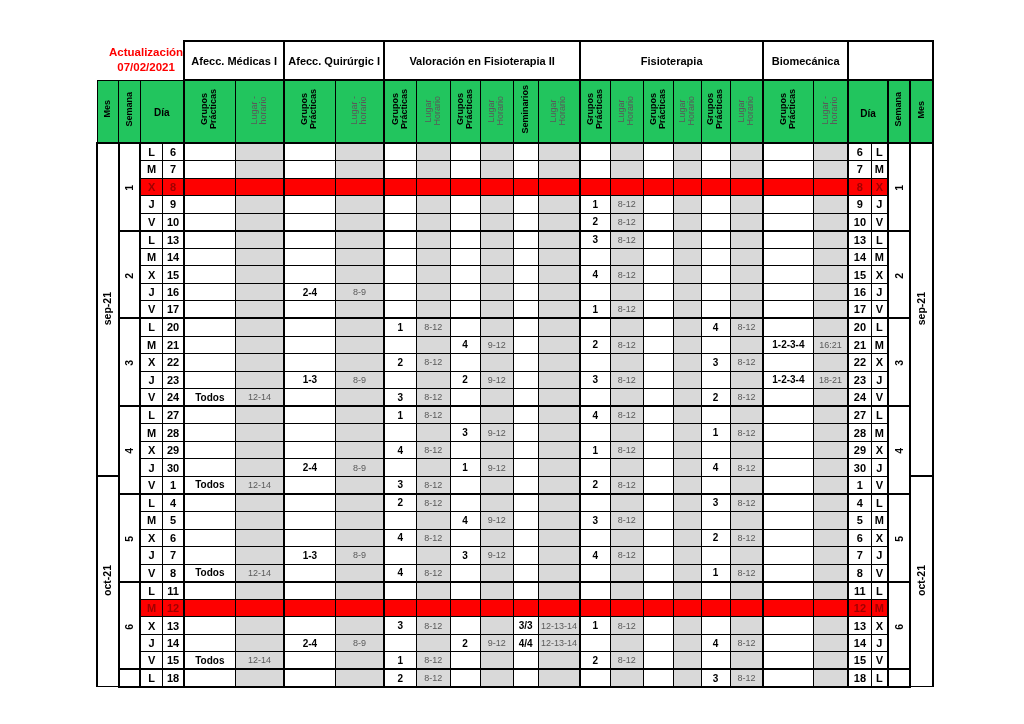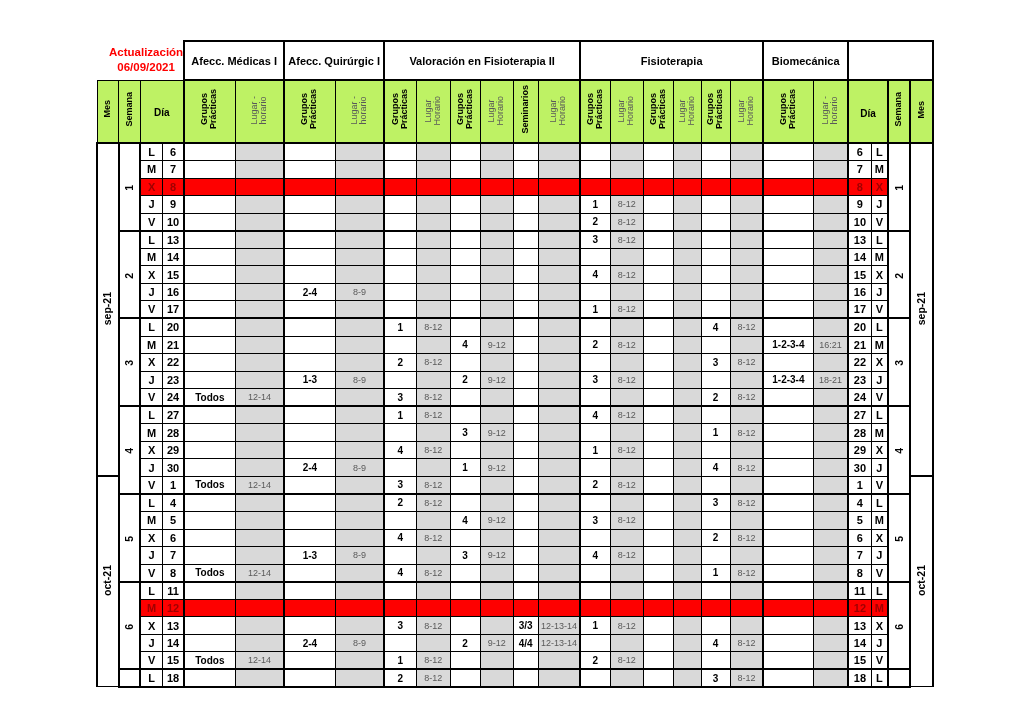--- a/index.html
+++ b/index.html
@@ -3,21 +3,21 @@
 <meta charset="utf-8">
 <style>
   html,body{margin:0;padding:0;background:#fff;}
   .page{position:relative;width:1024px;height:724px;background:#fff;overflow:hidden;
         font-family:"Liberation Sans",sans-serif;color:#000;}
   table{position:absolute;left:96px;top:40px;border-collapse:collapse;table-layout:fixed;}
   th,td{border:1px solid #000;padding:0;margin:0;text-align:center;vertical-align:middle;
         overflow:hidden;white-space:nowrap;}
   
   tr.sec th{height:37px;border-width:2px;}
-  tr.sub th{height:61px;border-bottom-width:2px;background:#bef264;}
+  tr.sub th{height:61px;border-bottom-width:2px;background:#22c55e;}
   .secT{font-weight:bold;font-size:11px;}
   .nob{border:0 !important;background:#fff;}
   .upd{color:#fe0000;font-weight:bold;font-size:11.5px;line-height:1.3;margin-left:12px;}
   .vtext{writing-mode:vertical-rl;transform:rotate(180deg);white-space:pre-line;
          line-height:1.05;display:inline-block;}
   .hg{font-size:9px;font-weight:bold;color:#000;}
   .hl{font-size:9px;font-weight:normal;color:#595959;background:#d9d9d9;}
   .diah{font-weight:bold;font-size:10px;}
   
   tbody tr{height:17.55px;}
@@ -64,21 +64,21 @@
         <col style="width: 35px;">
         <col style="width: 23px;">
         <col style="width: 17px;">
         <col style="width: 22px;">
         <col style="width: 23px;">
       </colgroup>
       <thead>
         <tr class="sec">
           <th class="nob" colspan="4">
             <div class="upd">Actualización</div>
-            <div class="upd">06/09/2021</div>
+            <div class="upd">07/02/2021</div>
           </th>
           <th class="secT" colspan="2">Afecc. Médicas I</th>
           <th class="secT" colspan="2">Afecc. Quirúrgic I</th>
           <th class="secT" colspan="6">Valoración en Fisioterapia II</th>
           <th class="secT" colspan="6">Fisioterapia</th>
           <th class="secT" colspan="2">Biomecánica</th>
           <th colspan="4"></th>
         </tr>
         <tr class="sub">
           <th><span class="vtext hg">Mes</span></th>

